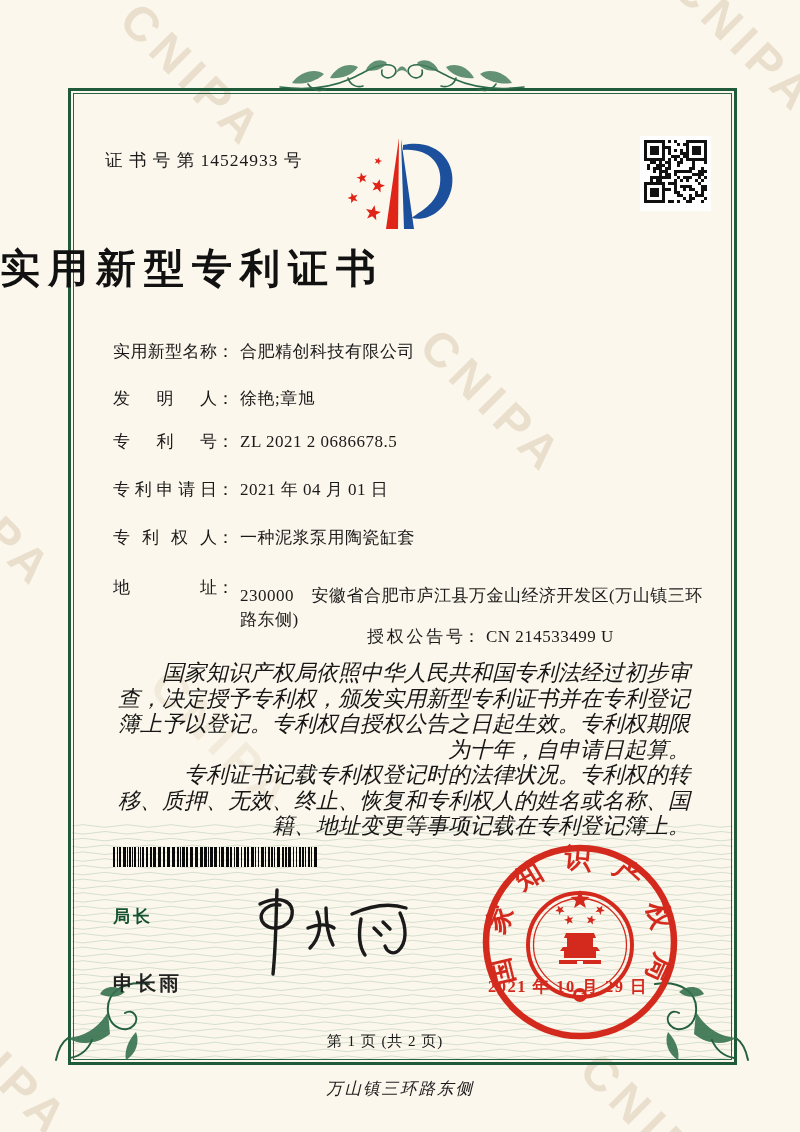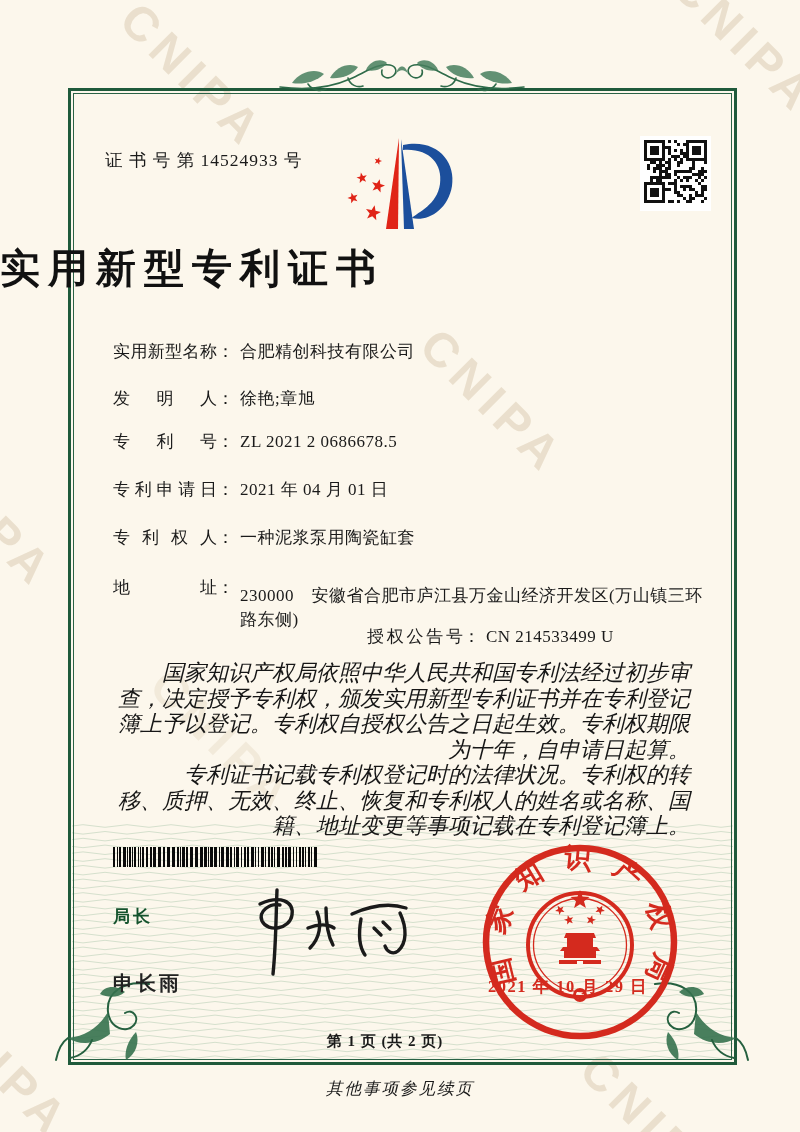--- a/index.html
+++ b/index.html
@@ -43,21 +43,21 @@
          line-height:25.5px;font-style:italic;color:#161616;text-align:right;}
   .paras p{margin:0;text-indent:2.1em;}
   
   .barcode{position:absolute;left:113px;top:847px;}
   .sig-title{position:absolute;left:113px;top:905px;font-family:"Liberation Sans","DejaVu Sans",sans-serif;
              font-size:17px;letter-spacing:3px;font-weight:600;color:#14532d;}
   .sig-name{position:absolute;left:113px;top:938px;font-family:"Liberation Sans","DejaVu Sans",sans-serif;
             font-size:20px;letter-spacing:3px;font-weight:600;color:#222;margin-top:32px;}
   .signature{position:absolute;left:222px;top:884px;}
   .seal{position:absolute;left:480px;top:842px;}
-  .page-info{position:absolute;left:0;top:1032px;width:770px;text-align:center;font-size:15px;letter-spacing:1px;font-weight:bold;}
+  .page-info{position:absolute;left:0;top:1032px;width:770px;text-align:center;font-size:15px;letter-spacing:1px;}
   .note{position:absolute;left:0;top:1078px;width:800px;text-align:center;
         font-size:16.5px;font-style:italic;letter-spacing:2px;color:#1b1b1b;}
 </style>
 </head>
 <body>
 
 <div class="page">
 
   <div class="wm" style="left:148px;top:-8px;">CNIPA</div>
   <div class="wm" style="left:700px;top:-42px;">CNIPA</div>
@@ -519,15 +519,15 @@
     <defs>
       <path id="seal-arc" d="M 39.4,142.5 A 74,74 0 1 1 160.6,142.5" fill="none"></path>
     </defs>
     <text font-size="27" font-weight="bold" fill="#d42a1e" letter-spacing="20" font-family="Liberation Serif, DejaVu Serif, serif">
       <textPath href="#seal-arc" startOffset="4">国家知识产权局</textPath>
     </text>
     <text x="88" y="150" text-anchor="middle" font-size="16.5" font-weight="600" fill="#d42a1e" letter-spacing="1.5" font-family="Liberation Serif, DejaVu Serif, serif">2021 年 10 月 29 日</text>
   </svg>
 
   <div class="page-info">第 1 页 (共 2 页)</div>
-  <div class="note">其他事项参见续页</div>
+  <div class="note">万山镇三环路东侧</div>
 
 </div>
 
 </body></html>

